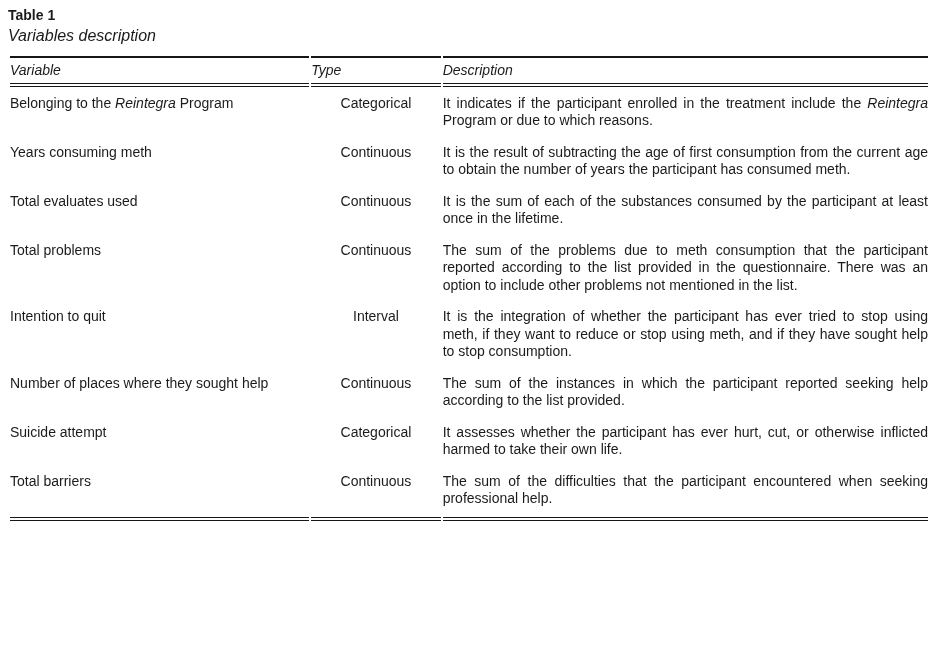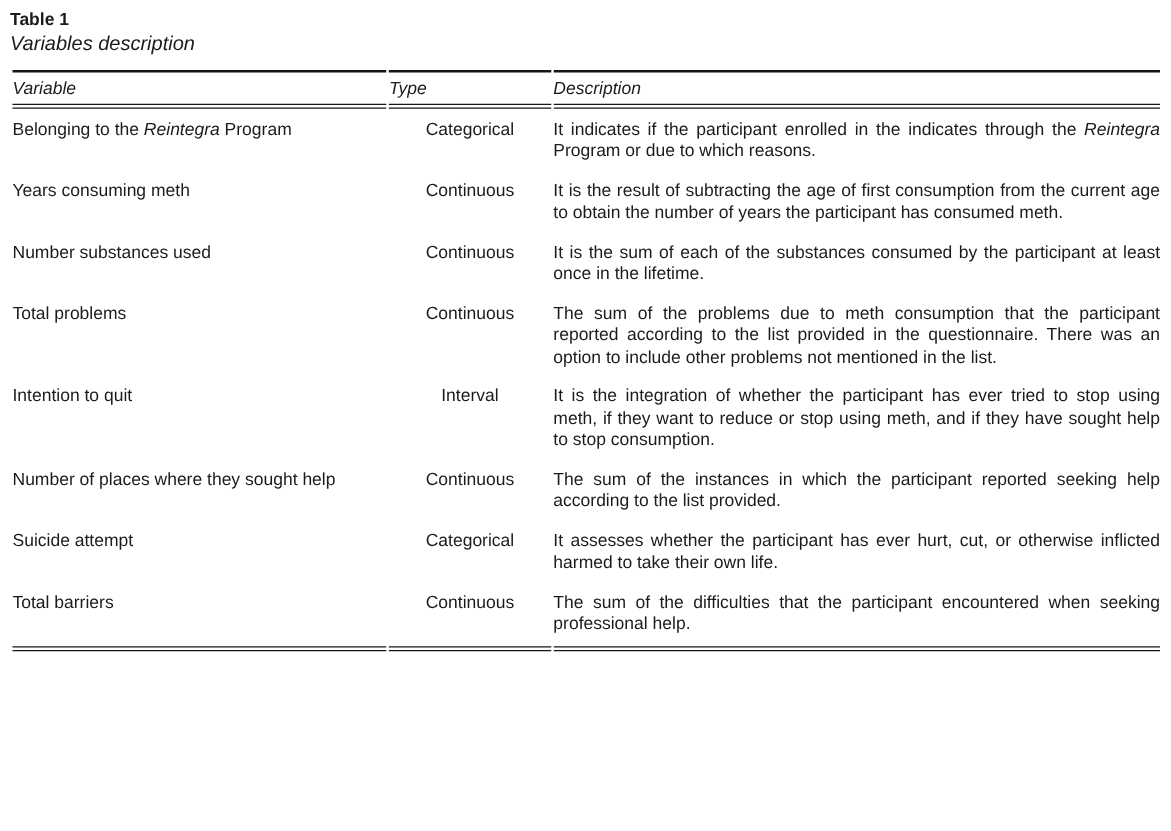--- a/index.html
+++ b/index.html
@@ -74,29 +74,29 @@
       <tr>
         <th class="col-var">Variable</th>
         <th class="col-type">Type</th>
         <th class="col-desc">Description</th>
       </tr>
     </thead>
     <tbody>
         <tr>
           <td class="col-var"><span>Belonging to the </span><i>Reintegra</i><span> Program</span></td>
           <td class="col-type"><span>Categorical</span></td>
-          <td class="col-desc"><span>It indicates if the participant enrolled in the indicates through the </span><i>Reintegra</i><span> Program or due to which reasons.</span></td>
+          <td class="col-desc"><span>It indicates if the participant enrolled in the treatment include the </span><i>Reintegra</i><span> Program or due to which reasons.</span></td>
         </tr>
         <tr>
           <td class="col-var"><span>Years consuming meth</span></td>
           <td class="col-type"><span>Continuous</span></td>
           <td class="col-desc"><span>It is the result of subtracting the age of first consumption from the current age to obtain the number of years the participant has consumed meth.</span></td>
         </tr>
         <tr>
-          <td class="col-var"><span>Number substances used</span></td>
+          <td class="col-var"><span>Total evaluates used</span></td>
           <td class="col-type"><span>Continuous</span></td>
           <td class="col-desc"><span>It is the sum of each of the substances consumed by the participant at least once in the lifetime.</span></td>
         </tr>
         <tr>
           <td class="col-var"><span>Total problems</span></td>
           <td class="col-type"><span>Continuous</span></td>
           <td class="col-desc"><span>The sum of the problems due to meth consumption that the participant reported according to the list provided in the questionnaire. There was an option to include other problems not mentioned in the list.</span></td>
         </tr>
         <tr>
           <td class="col-var"><span>Intention to quit</span></td>

